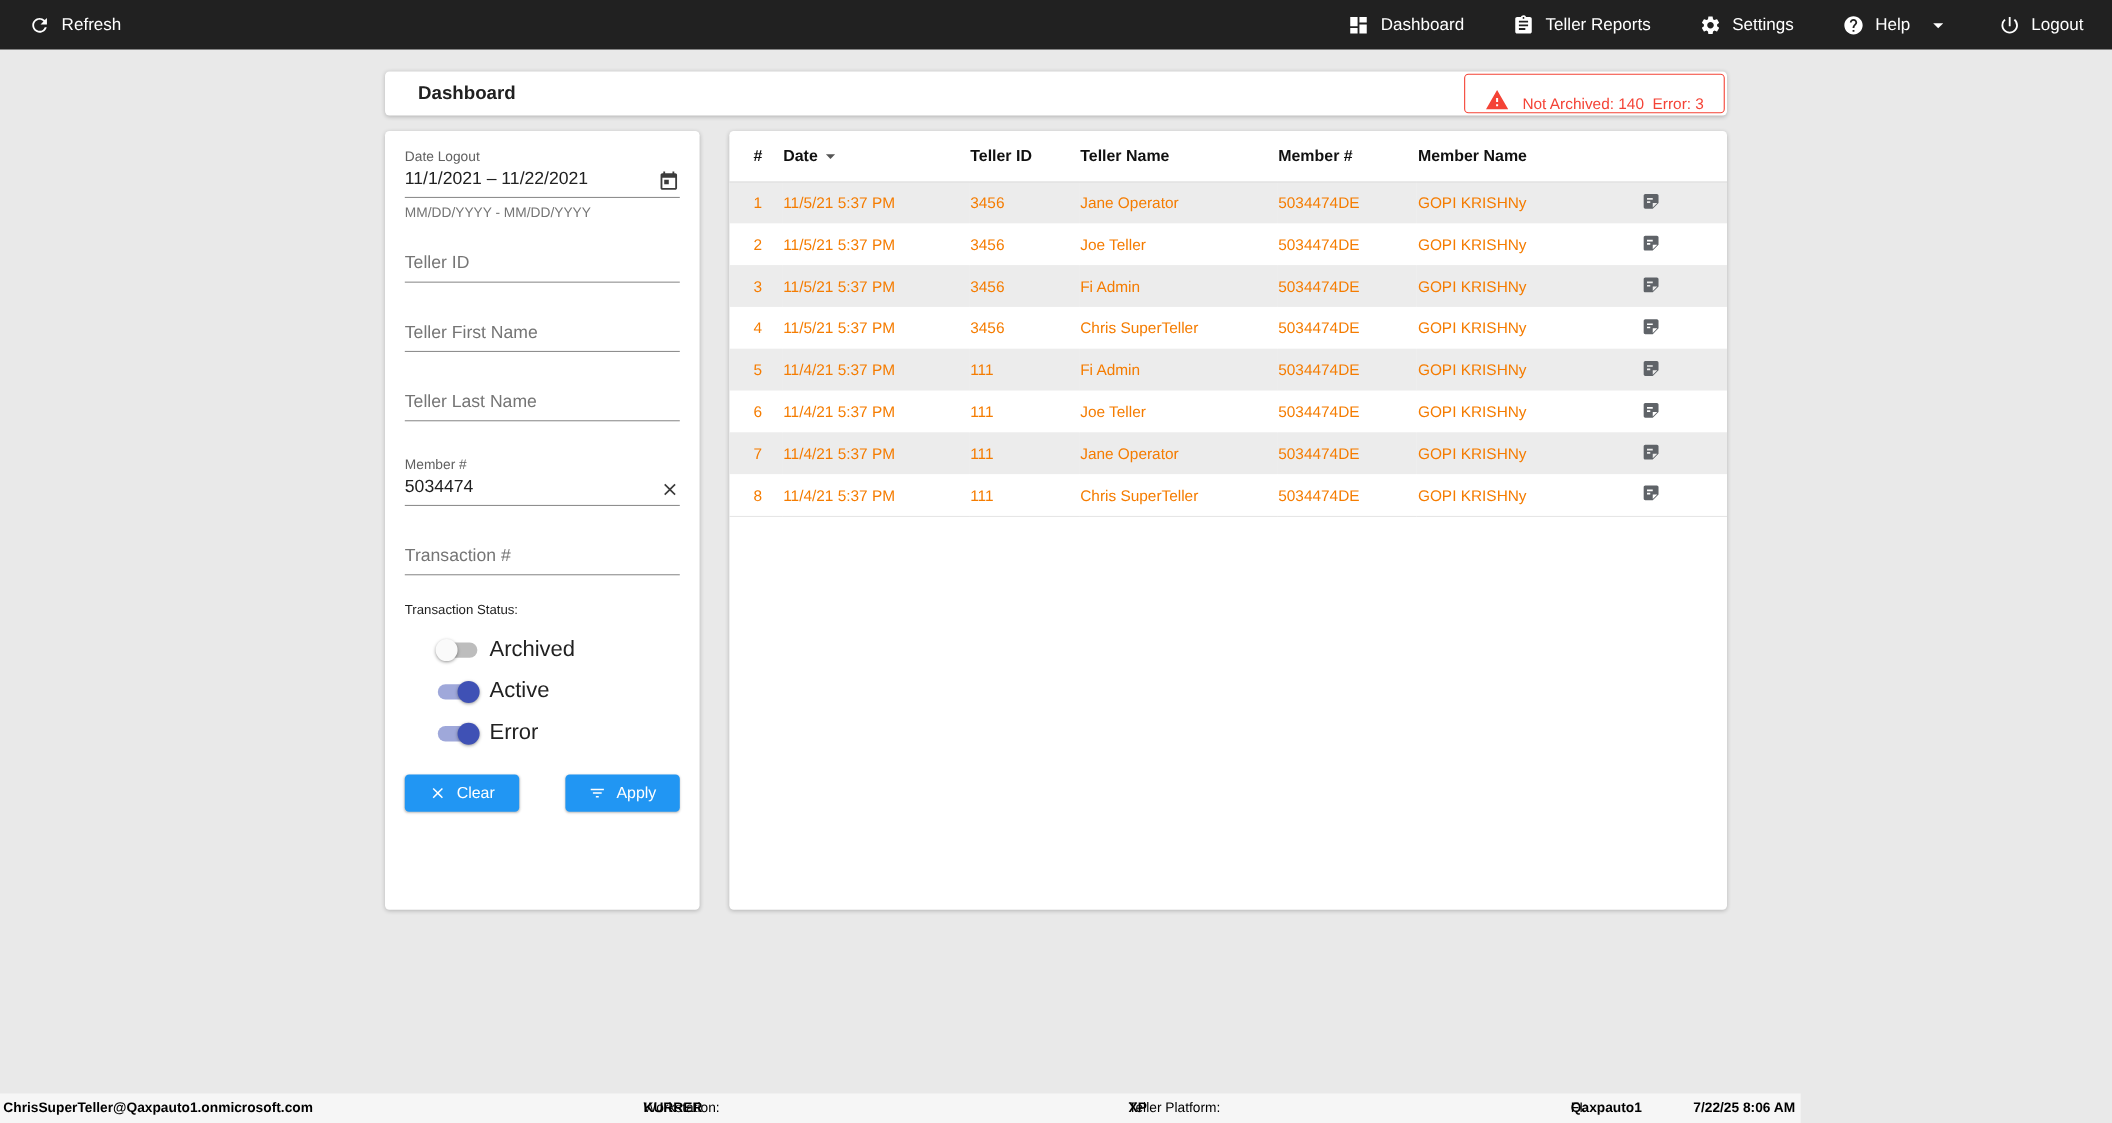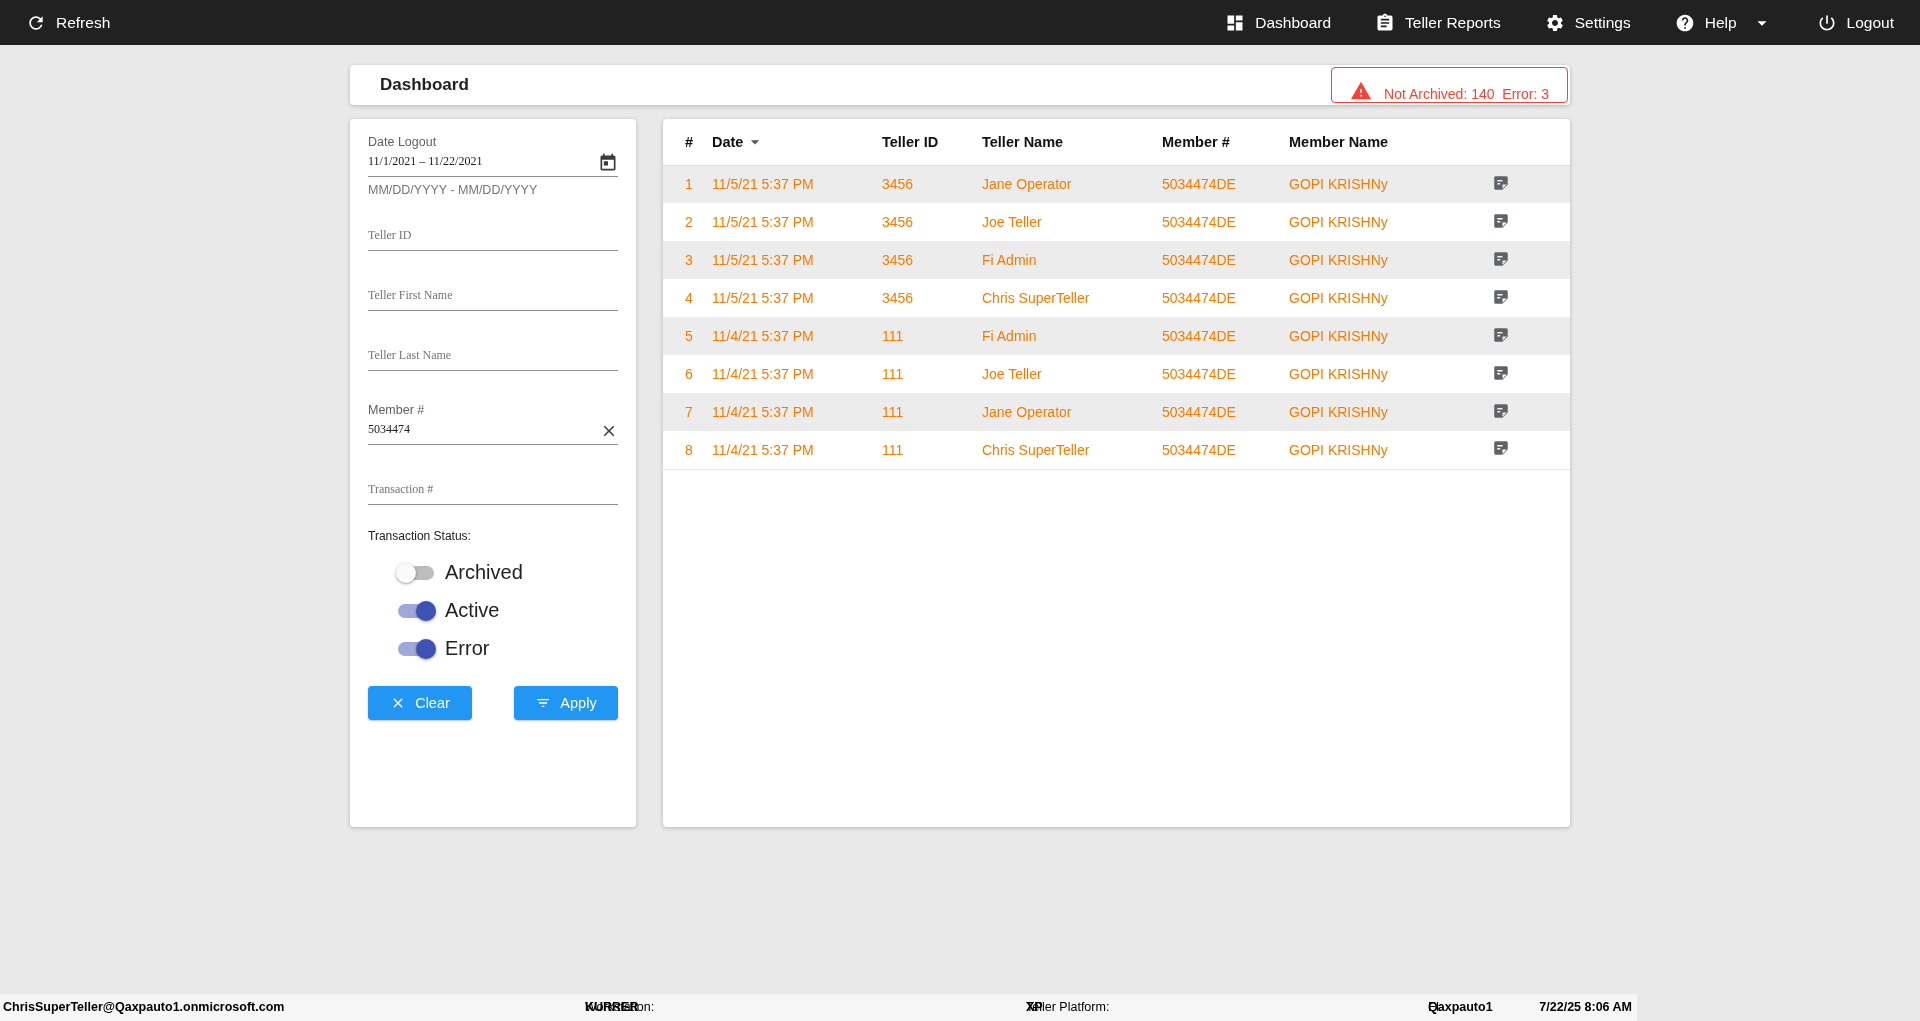--- a/index.html
+++ b/index.html
@@ -40,22 +40,22 @@
 
   .content { display:flex; gap:27px; align-items:flex-start; }
 
   
   .filter-card { width:286px; height:708px; padding:16px 18px; flex:none; }
   .field { position:relative; margin-bottom:32px; }
   .small-label { font-size:12.5px; color:#616161; }
   .input-wrap { position:relative; }
   .field input {
     width:100%; border:none; outline:none; background:transparent;
-    border-bottom:1px solid #8f8f8f; font-family:Liberation Serif, serif;
-    font-size:12px; color:#212121; padding:5px 26px 7px 0;
+    border-bottom:1px solid #8f8f8f; font-family:Liberation Sans, sans-serif;
+    font-size:16px; color:#212121; padding:5px 26px 7px 0;
   }
   .field input::placeholder { color:#757575; opacity:1; }
   .field-icon {
     position:absolute; right:0; top:50%; transform:translateY(-50%);
     cursor:pointer; display:flex;
   }
   .field-icon svg { fill:#3c3c3c; }
   .helper { font-size:12.5px; color:#757575; margin-top:6px; }
   .date-field { margin-bottom:26px; }
   .txn-field { margin-bottom:24px; }

